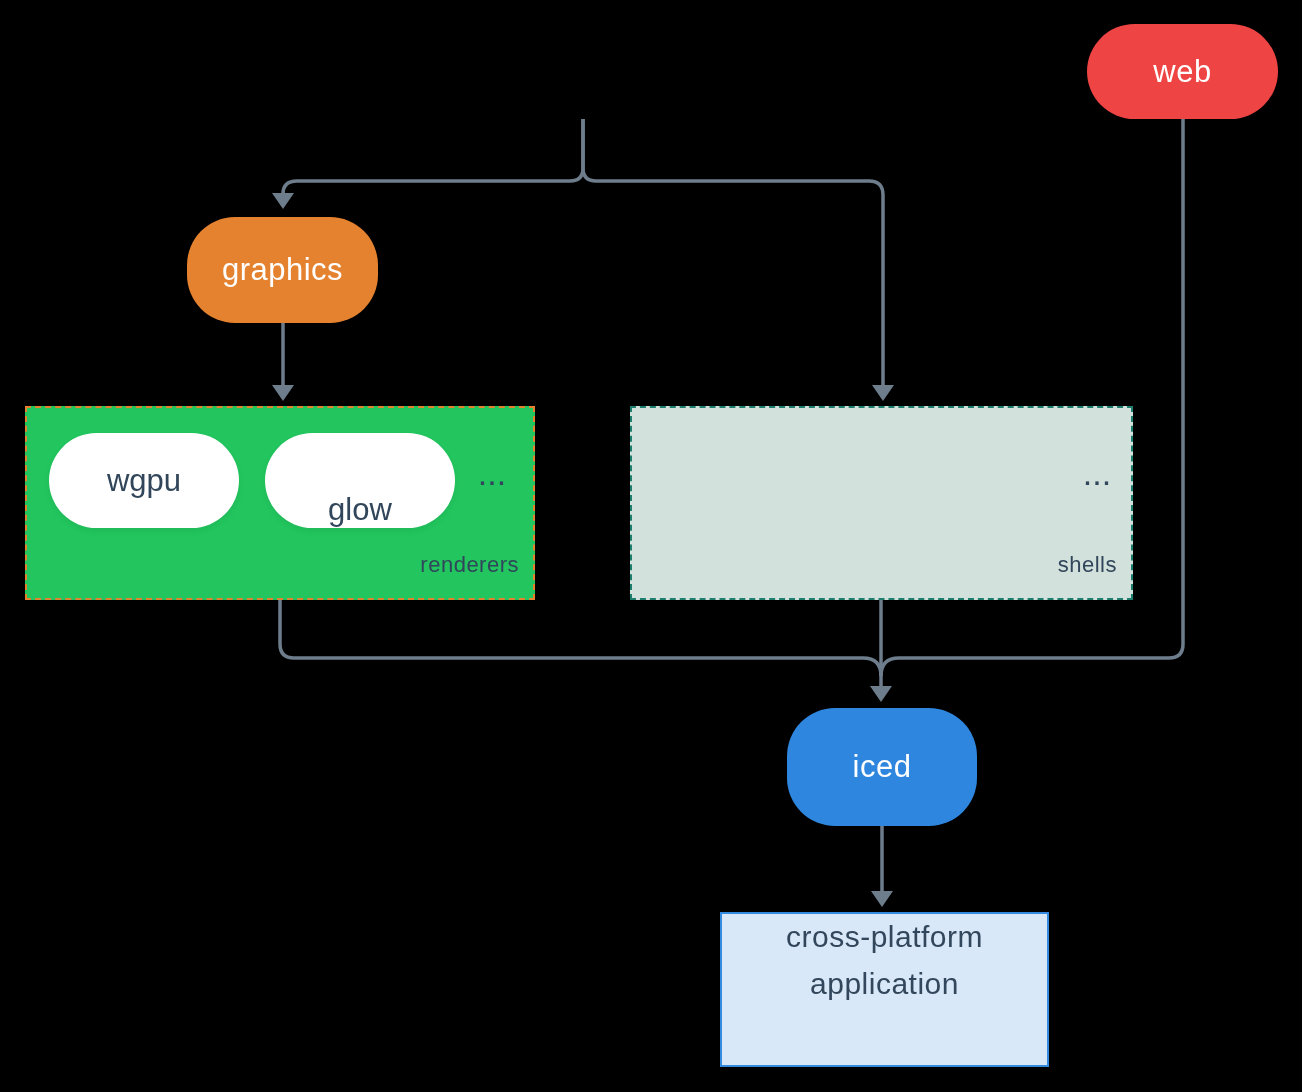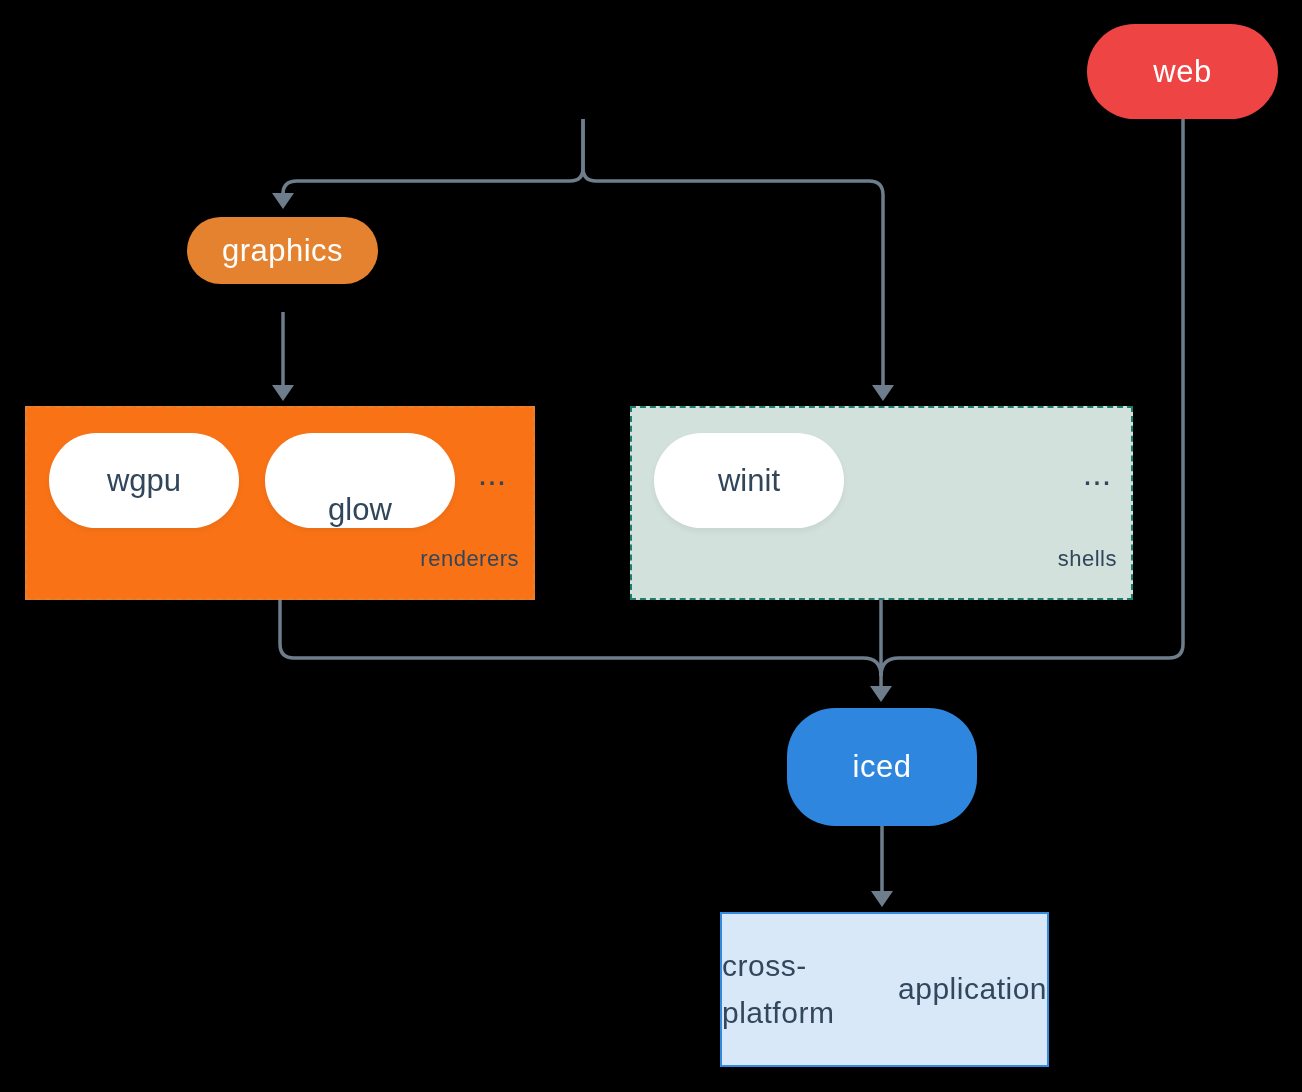--- a/index.html
+++ b/index.html
@@ -17,31 +17,31 @@
   .pill{
     position:absolute;
     display:flex;align-items:center;justify-content:center;
     border-radius:48px;
     font-size:31px;
     color:#ffffff;
     letter-spacing:0.5px;
   }
   .pill.native{left:487px;top:24px;width:191px;height:95px;background:#5f55f0;}
   .pill.web{left:1087px;top:24px;width:191px;height:95px;background:#ef4444;}
-  .pill.graphics{left:187px;top:217px;width:191px;height:67px;background:#e5822f;}
+  .pill.graphics{left:187px;top:217px;width:191px;height:106px;background:#e5822f;}
   .pill.iced{left:787px;top:708px;width:190px;height:118px;background:#2e86de;}
 
   .group{
     position:absolute;
     box-sizing:border-box;
     border:2px dashed;
   }
   .group.renderers{
     left:25px;top:406px;width:510px;height:194px;
-    background:#f97316;border-color:#e5822f;
+    background:#22c55e;border-color:#e5822f;
   }
   .group.shells{
     left:630px;top:406px;width:503px;height:194px;
     background:#d2e1db;border-color:#1e7e6d;
   }
   .white-pill{
     position:absolute;
     top:25px;width:190px;height:95px;
     background:#ffffff;
     border-radius:48px;
@@ -52,31 +52,31 @@
   .white-pill.p1{left:22px;}
   .white-pill.p2{left:238px;align-items:flex-end;}
   .ellipsis{
     position:absolute;
     left:437px;top:46px;width:56px;
     text-align:center;
     font-size:34px;color:#31465a;
   }
   .group-label{
     position:absolute;
-    right:14px;bottom:26px;
+    right:14px;bottom:20px;
     font-size:22px;color:#31465a;
     letter-spacing:0.5px;
   }
   .app-box{
     position:absolute;
     left:720px;top:912px;width:329px;height:155px;
     box-sizing:border-box;
     background:#d8e8f8;
     border:2px solid #338ade;
-    display:flex;flex-direction:row;
+    display:flex;flex-direction:column;
     align-items:center;justify-content:flex-start;
     font-size:30px;color:#33475c;
     line-height:1.55;
     letter-spacing:0.5px;
   }
 </style>
 </head>
 <body>
 
 <div class="canvas">
@@ -117,23 +117,20 @@
       <span>wgpu</span>
     </div>
     <div class="white-pill p2">
       <span>glow</span>
     </div>
     <div class="ellipsis">...</div>
     <div class="group-label">renderers</div>
   </div>
 
   <div class="group shells">
-    <div class="white-pill p1">
-      <span>winit</span>
-    </div>
     <div class="ellipsis">...</div>
     <div class="group-label">shells</div>
   </div>
 
   <div class="pill iced">
     <span>iced</span>
   </div>
 
   <div class="app-box">
     <span>cross-platform</span>

